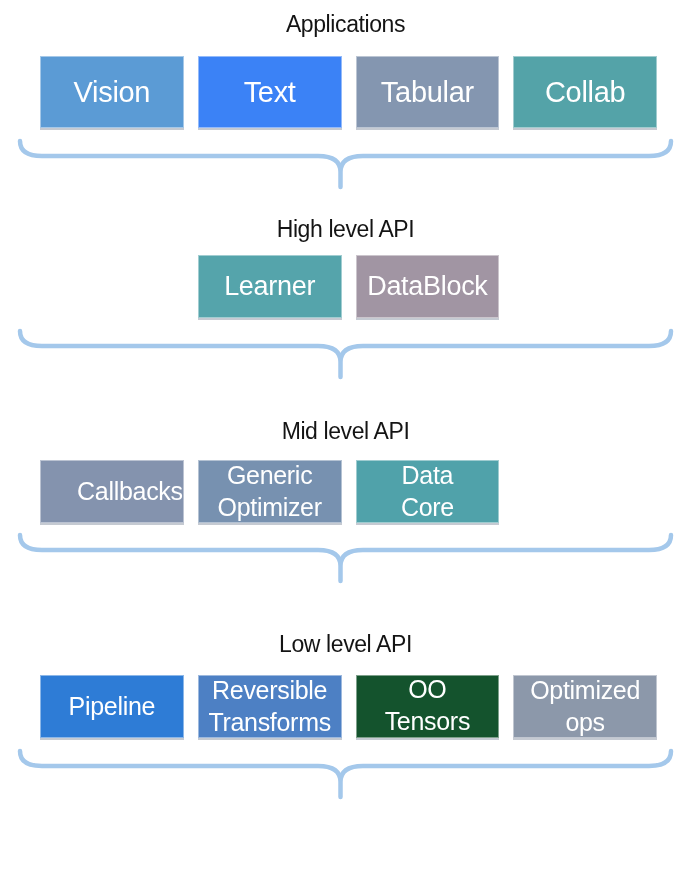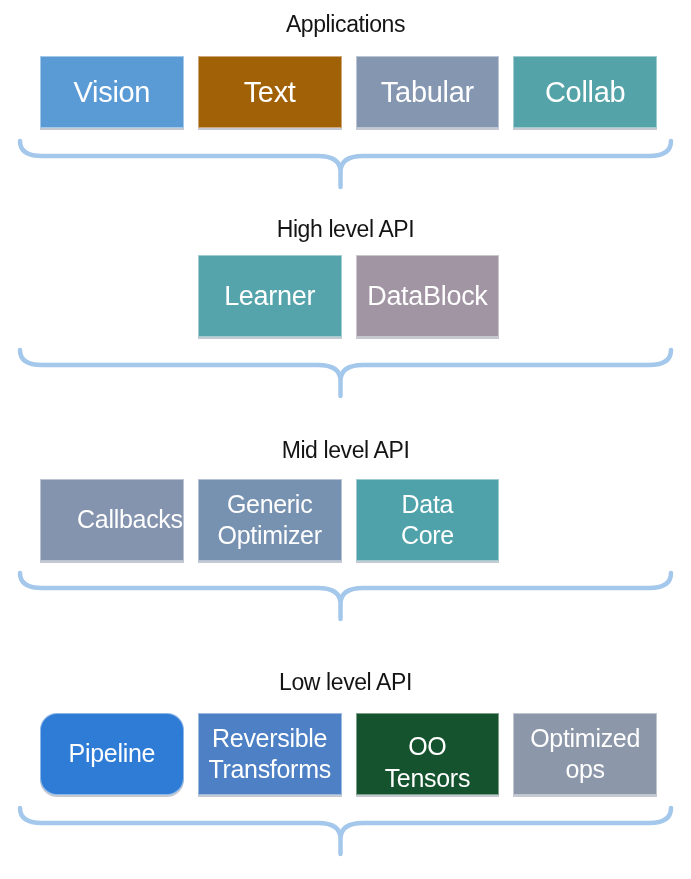--- a/index.html
+++ b/index.html
@@ -10,21 +10,21 @@
   .page{width:691px;height:879px;position:relative;}
   .title{
     font-size:23px;line-height:45px;font-weight:400;letter-spacing:-0.4px;
     text-align:center;margin:0;
   }
   .row{
     display:grid;grid-template-columns:repeat(4,1fr);gap:14px;
     padding:0 34px 0 40px;
   }
   .box{
-    height:82px;display:flex;align-items:center;justify-content:center;
+    height:63px;display:flex;align-items:center;justify-content:center;
     color:#ffffff;font-size:25px;line-height:1.26;letter-spacing:-0.3px;
     text-align:center;
     border:1px solid rgba(255,255,255,0.45);
     box-shadow:0 2px 0 rgba(45,65,95,0.28);
     box-sizing:border-box;
   }
   .box span{white-space:pre-line;}
   .s1 .box{height:72px;font-size:29px;}
   .s2 .box{font-size:27px;}
   .col2{grid-column:2;}
@@ -44,21 +44,21 @@
 <body>
 
 <div class="page">
 
   <section class="s1">
     <h2 class="title" style="color: rgb(20, 20, 20);">Applications</h2>
     <div class="row">
       <div class="box" style="background-color: rgb(91, 155, 213);">
         <span>Vision</span>
       </div>
-      <div class="box" style="background-color: #a16207;">
+      <div class="box" style="background-color: #3b82f6;">
         <span>Text</span>
       </div>
       <div class="box" style="background-color: rgb(132, 150, 176);">
         <span>Tabular</span>
       </div>
       <div class="box" style="background-color: rgb(84, 163, 168);">
         <span>Collab</span>
       </div>
     </div>
     <svg class="brace" viewBox="0 0 661 52" style="color: rgb(164, 200, 235);">
@@ -97,21 +97,21 @@
       </div>
     </div>
     <svg class="brace" viewBox="0 0 661 52" style="color: rgb(164, 200, 235);">
       <path d="M5 3 C5 13,12.5 18,27 18 L303 18 C318 18,325.5 23,325.5 34 L325.5 49 M325.5 34 C325.5 23,333 18,348 18 L634 18 C648.5 18,656 13,656 3" fill="none" stroke="currentColor" stroke-width="4.5" stroke-linecap="round"></path>
     </svg>
   </section>
 
   <section class="s4">
     <h2 class="title" style="color: rgb(20, 20, 20);">Low level API</h2>
     <div class="row">
-      <div class="box" style="background-color: rgb(46, 124, 214); border-radius: 17px;">
+      <div class="box" style="background-color: rgb(46, 124, 214);">
         <span>Pipeline</span>
       </div>
       <div class="box" style="background-color: rgb(77, 128, 196);">
         <span>Reversible
 Transforms</span>
       </div>
       <div class="box" style="background-color: #14532d; align-items: flex-end;">
         <span>OO
 Tensors</span>
       </div>

